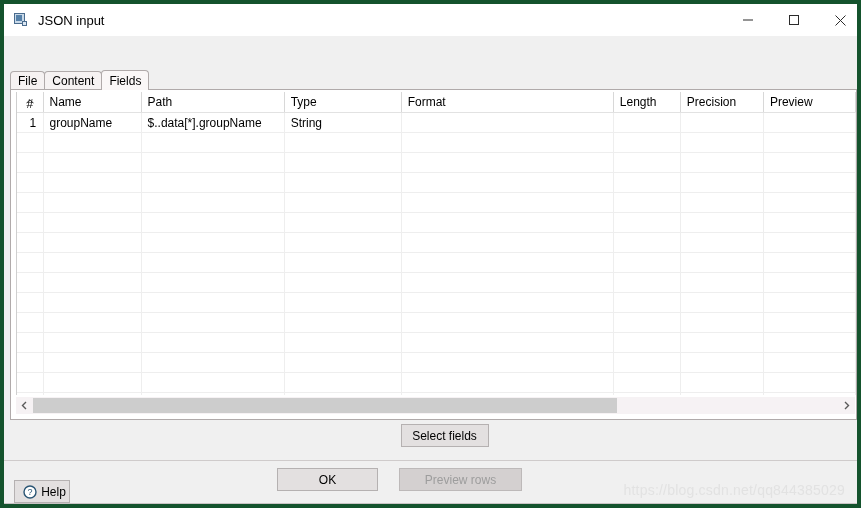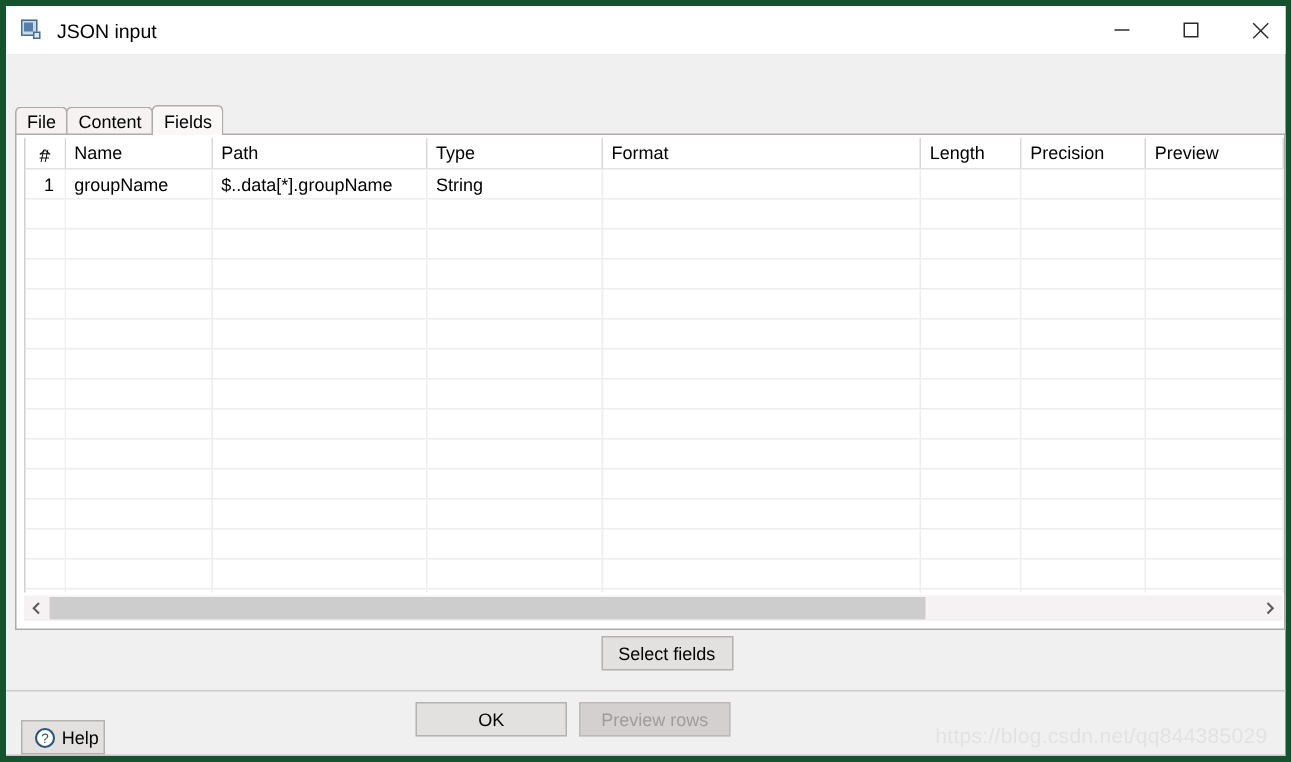--- a/index.html
+++ b/index.html
@@ -319,22 +319,22 @@
     width: 859px;
     height: 24px;
   }
   .btn-ok {
     position: absolute;
     left: 273px; top: 0;
     width: 101px; height: 23px; text-align: right;
   }
   .btn-preview {
     position: absolute;
-    left: 382px; top: 0;
-    width: 101px; height: 23px;
+    left: 395px; top: 0;
+    width: 123px; height: 23px;
   }
   .btn-cancel {
     position: absolute;
     left: 485px; top: 0;
     width: 101px; height: 23px;
   }
 
   .help-btn {
     position: absolute;
     left: 10px; top: 476px;

